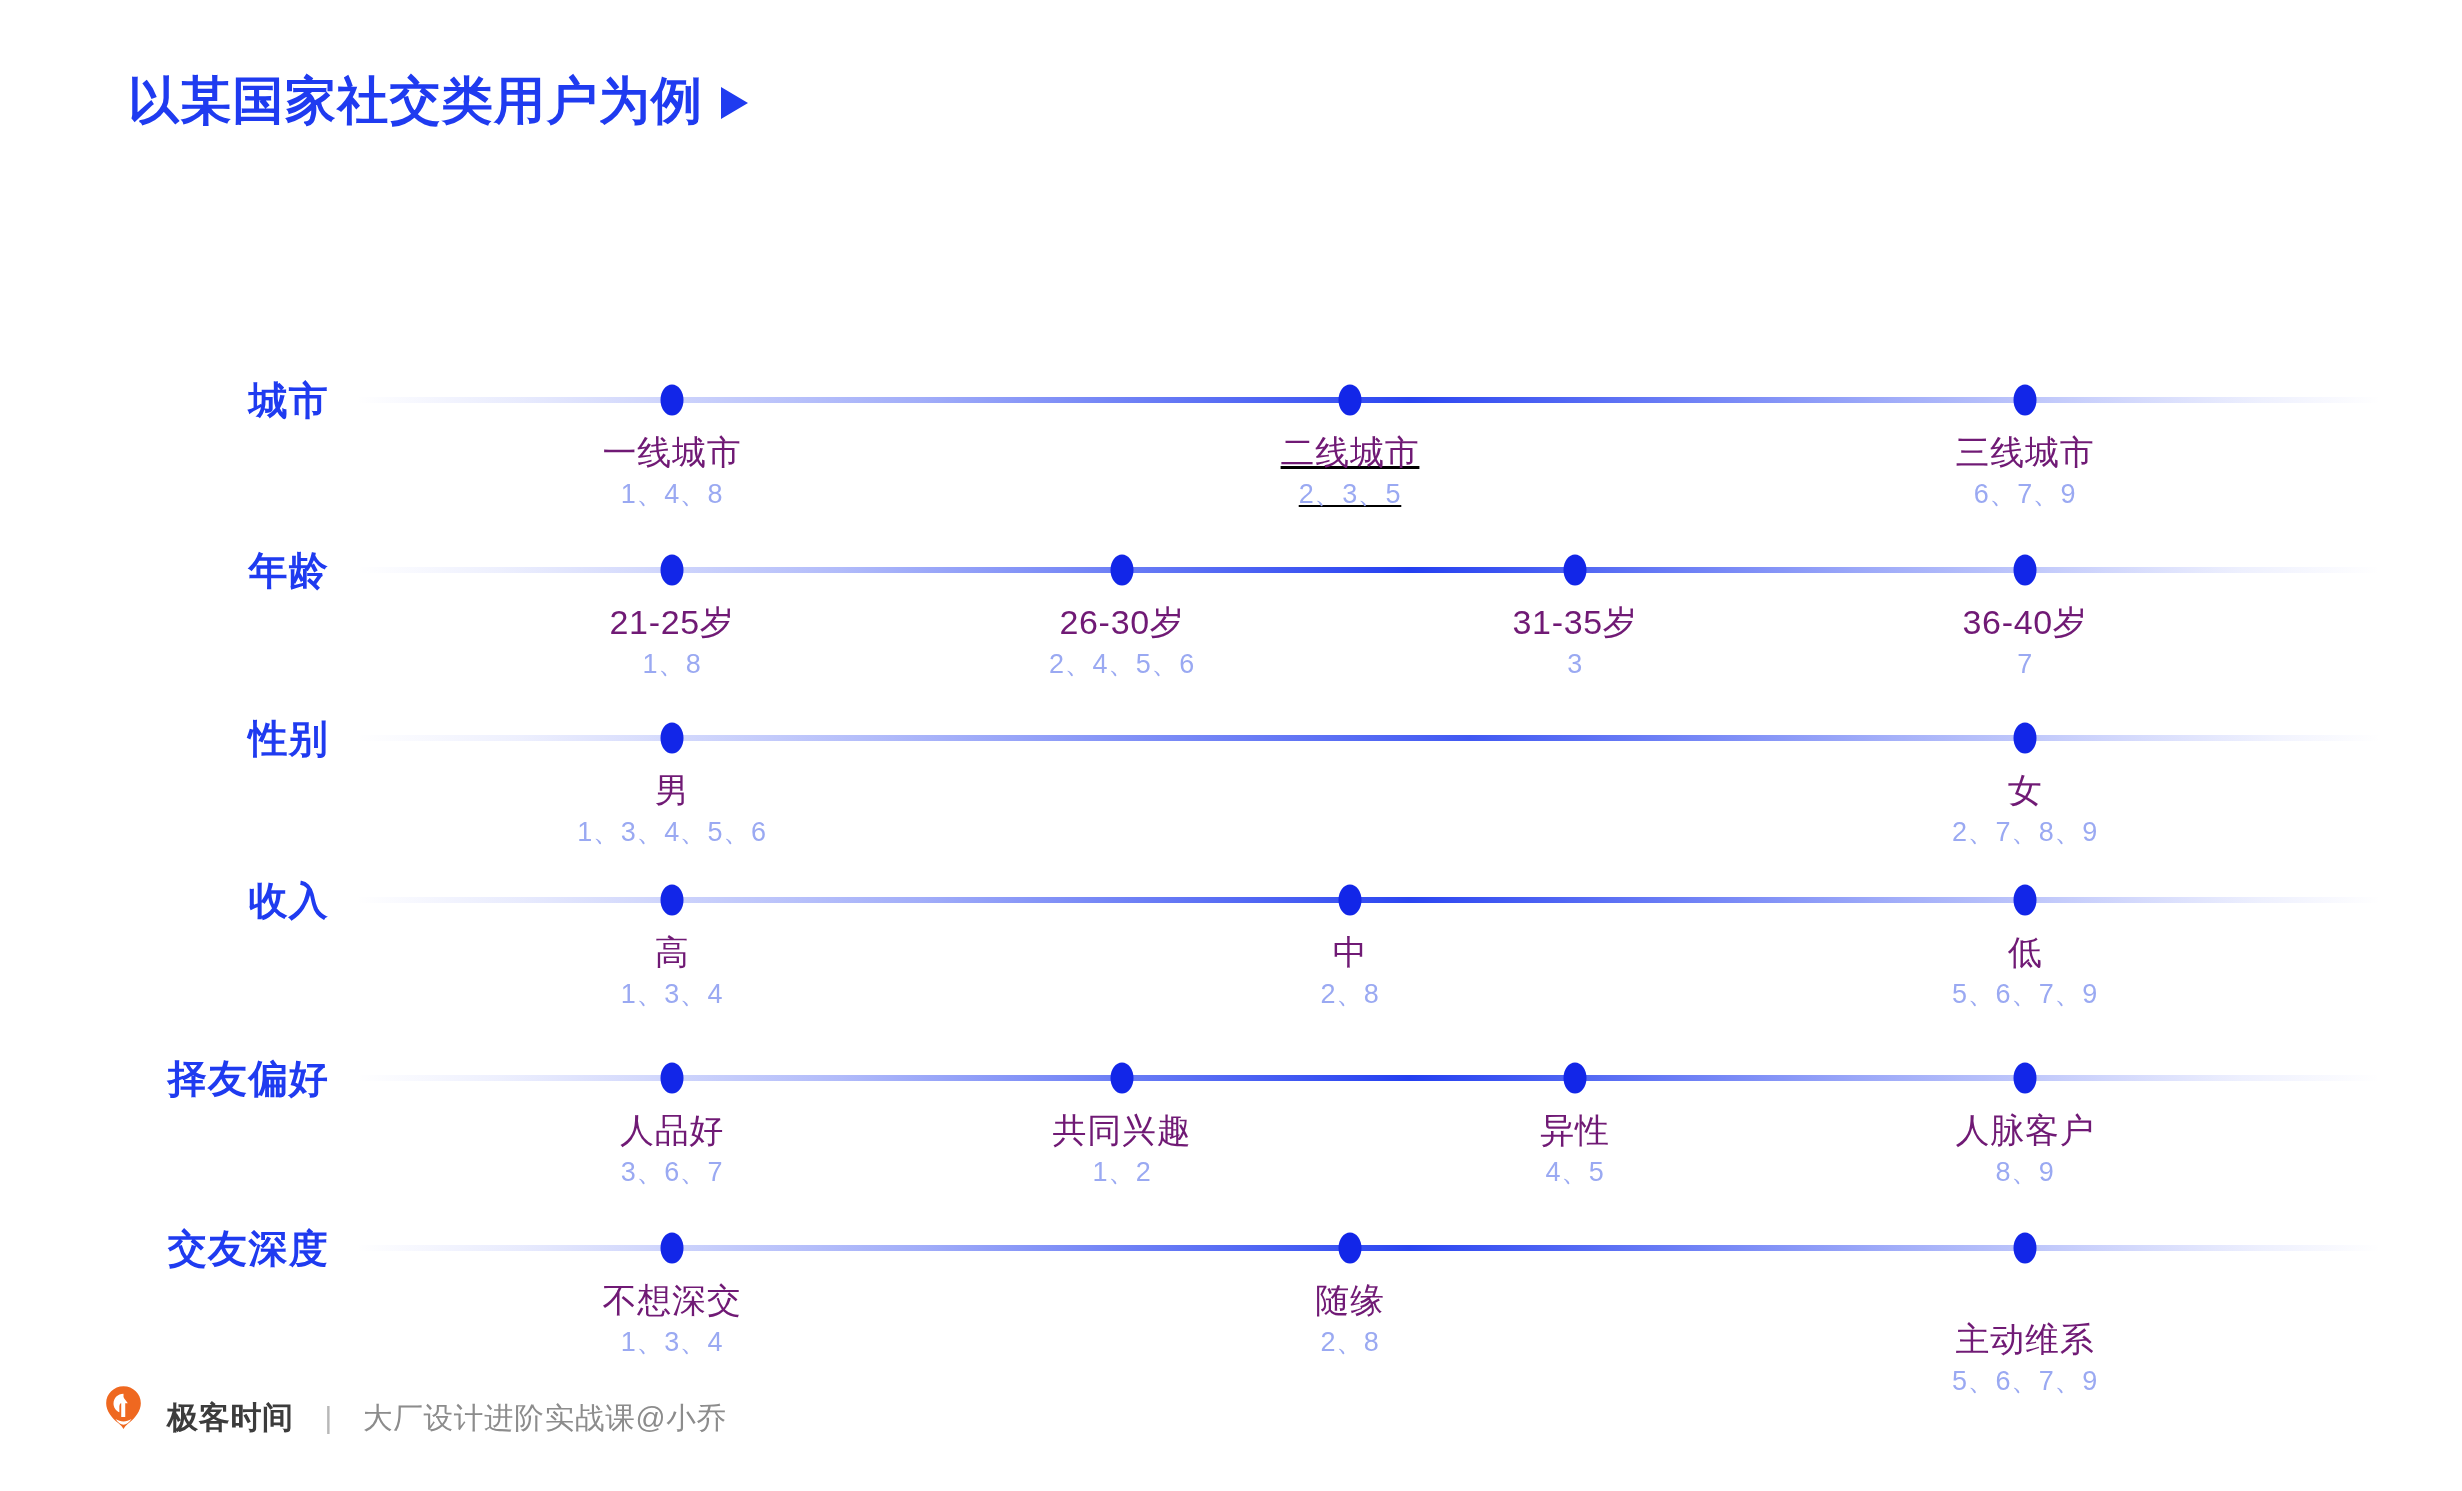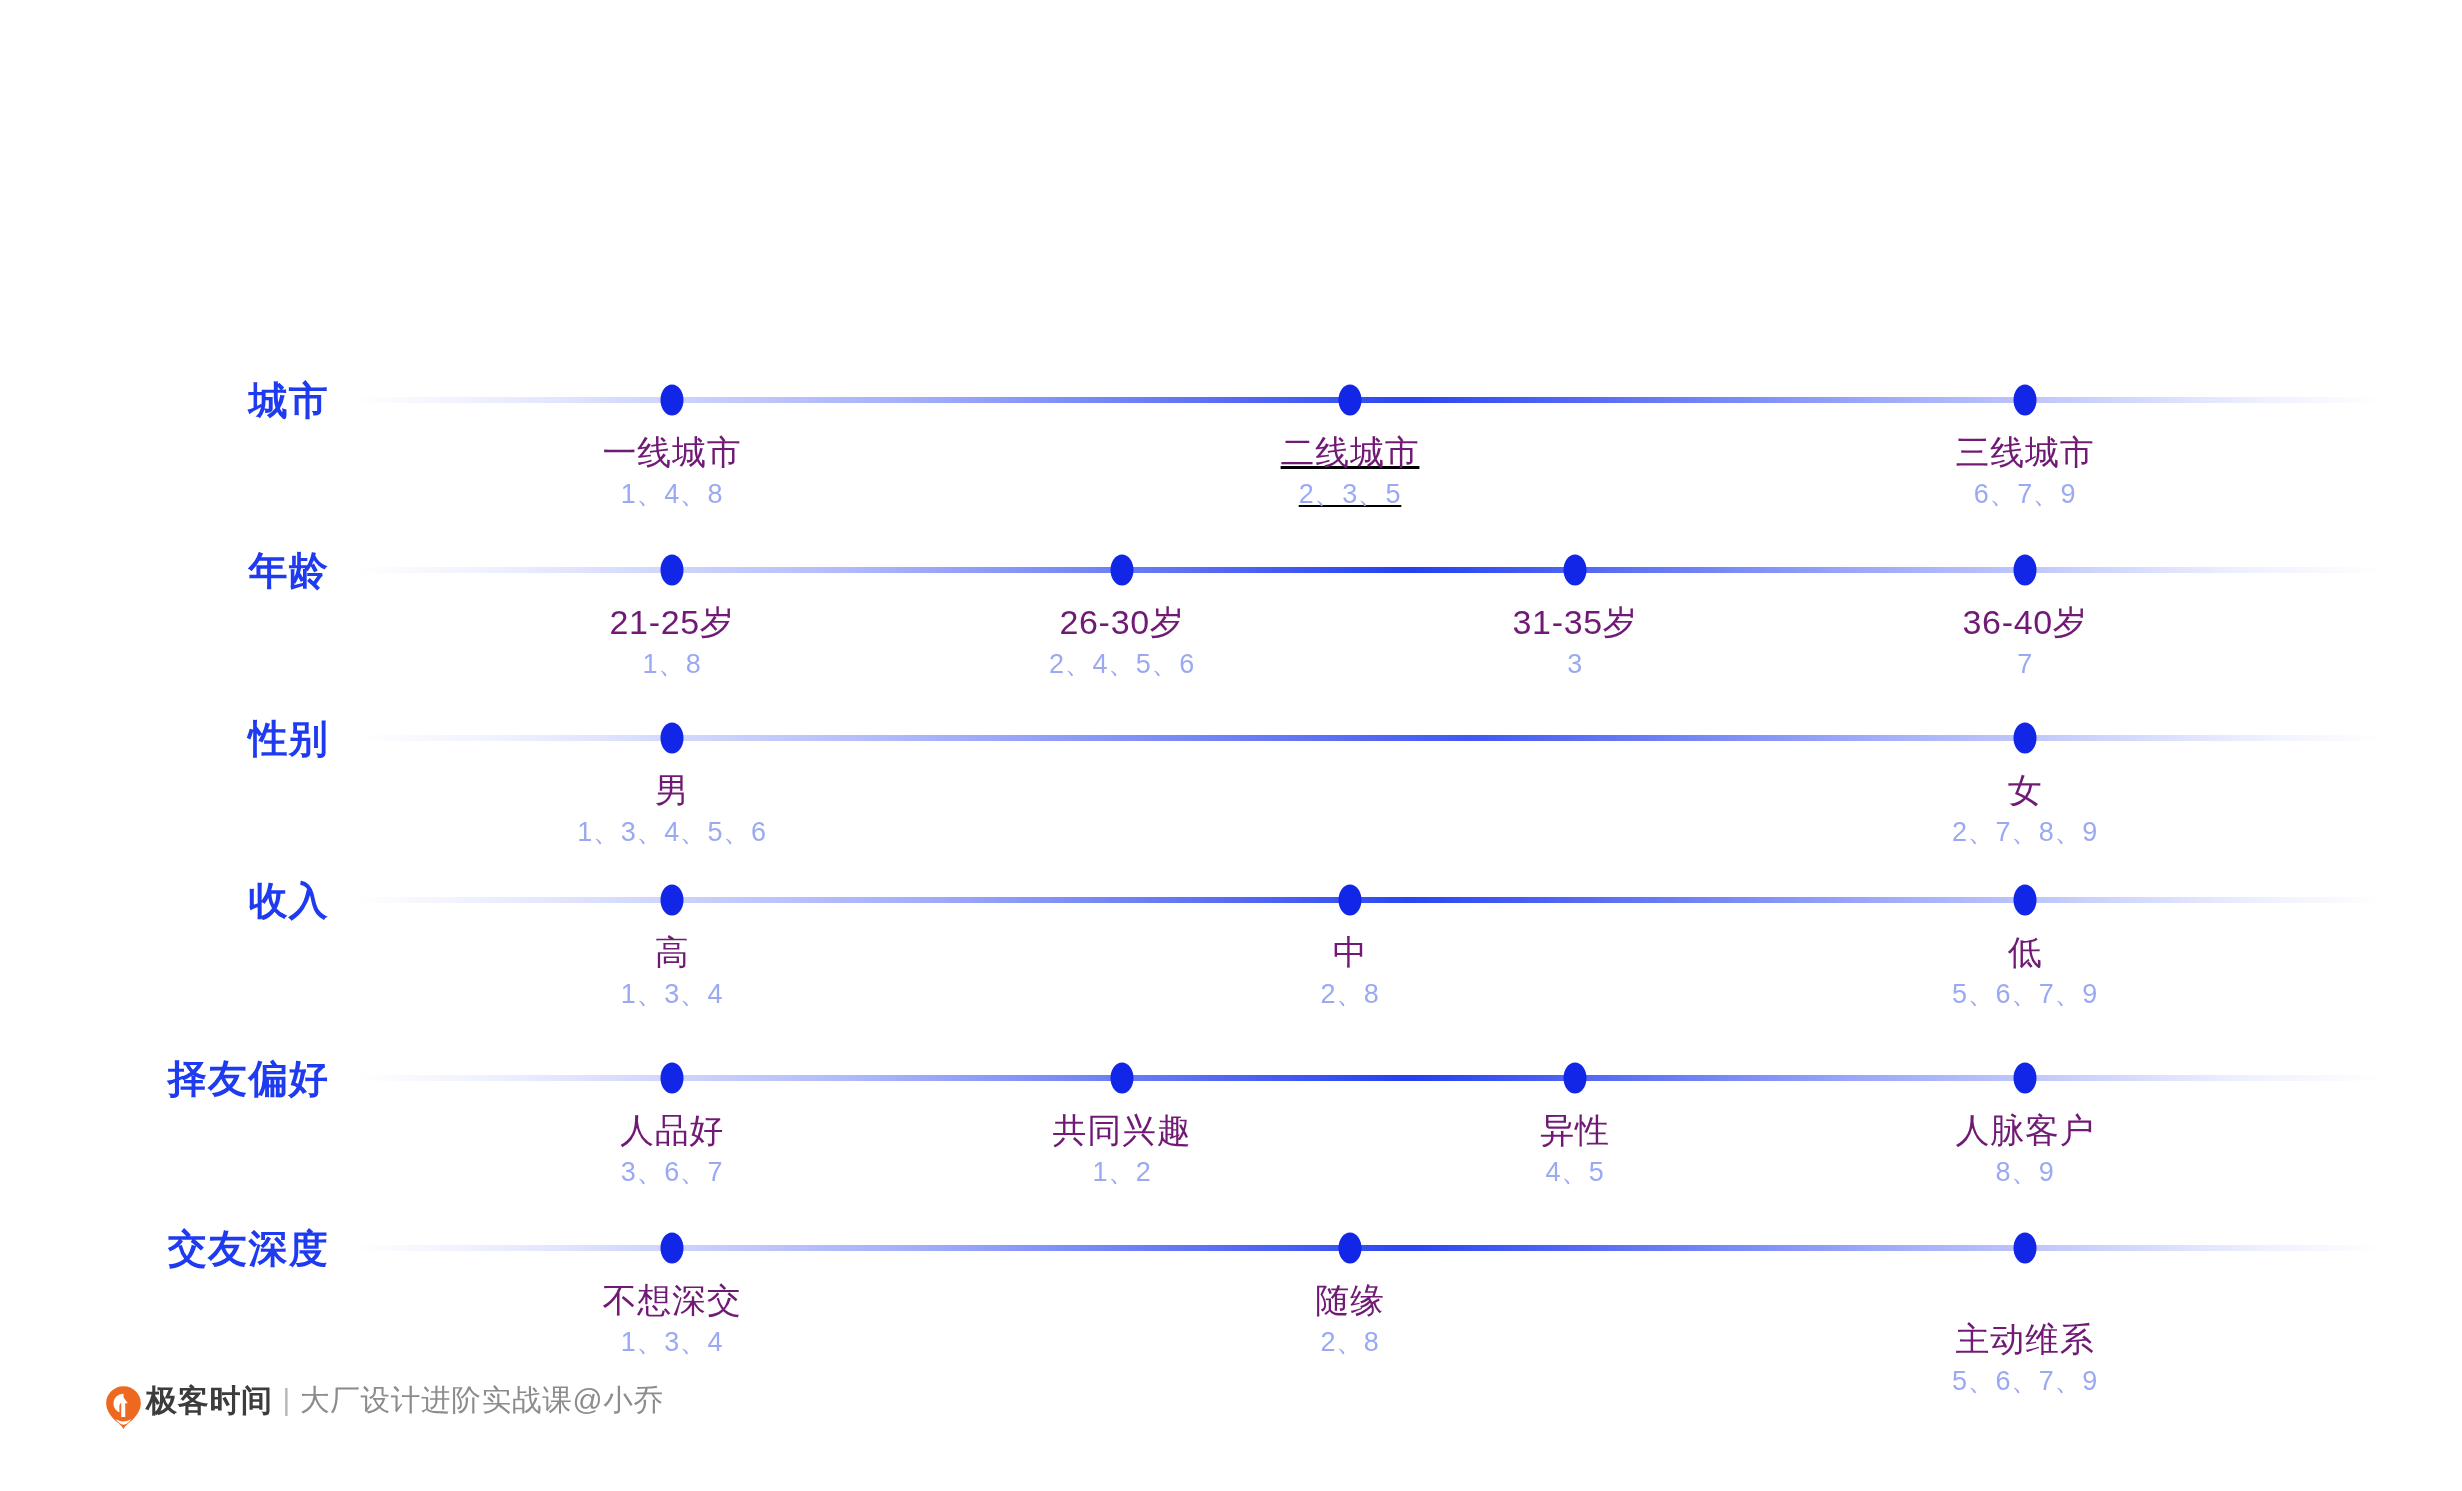--- a/index.html
+++ b/index.html
@@ -146,22 +146,22 @@
     font-weight: 400;
     letter-spacing: 0.7px;
   }
 
   
   .footer {
     position: absolute;
     left: 104px;
     top: 1385px;
     display: flex;
-    align-items: flex-start;
-    gap: 3px;
+    align-items: flex-end;
+    gap: 24px;
   }
   .footer-logo {
     width: 39px;
     height: 48px;
     flex: 0 0 auto;
   }
   .footer-brand {
     font-size: 31px;
     font-weight: 700;
     color: #3c3c3c;
@@ -181,20 +181,24 @@
     color: #8c8c8c;
     letter-spacing: 0.7px;
     line-height: 1;
   }
 </style>
 </head>
 <body>
 
 <div id="slide">
 
+  <div class="title-block">
+    <div class="title-text">以某国家社交类用户为例</div>
+    <div class="title-triangle"></div>
+  </div>
 
   <div class="rows" id="rows-container">
       <div class="row" style="top: 400px;">
         <div class="row-label">城市</div>
         <div class="axis-line g3"></div>
         <div class="node" style="left: 672px;"></div>
         <div class="node-text" style="left: 672px; top: 35px;">
           <div class="node-name">一线城市</div>
           <div class="node-ids">1、4、8</div>
         </div>

